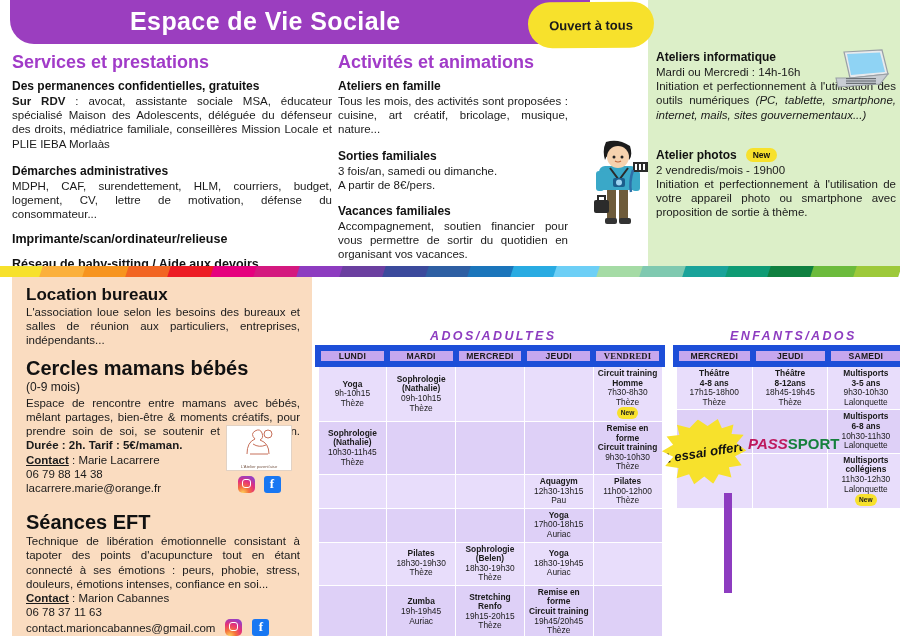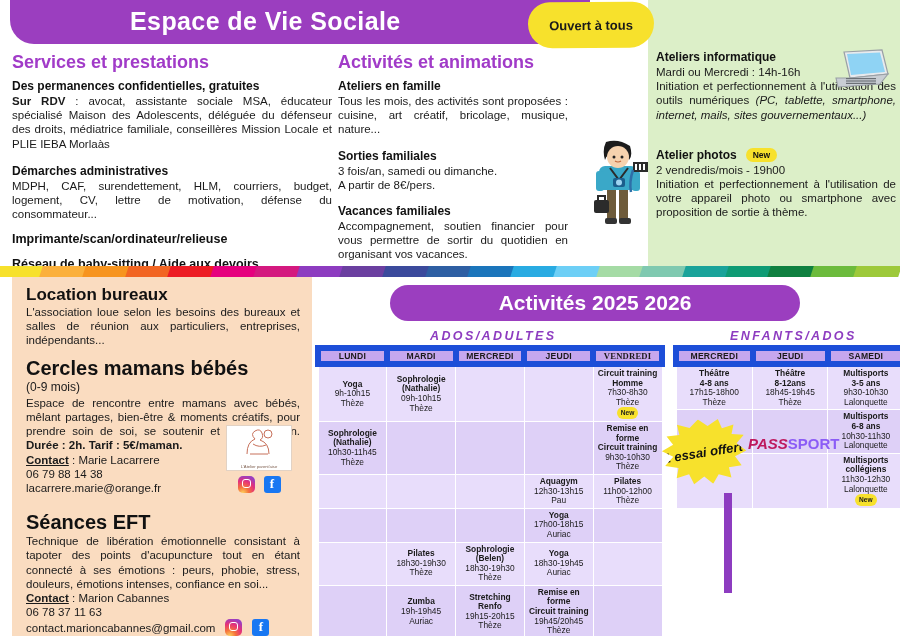--- a/index.html
+++ b/index.html
@@ -296,21 +296,20 @@
       <div class="cap">L'Atelier parent'aise</div>
     </div>
     <div class="soc-row" style="justify-content:center;margin-top:5px">
       <span class="ig">
           <i></i>
         </span>
       <span class="fb">f</span>
     </div>
   </div>
 
-  <div class="act-pill">Activités 2025 2026</div>
   <div class="cat-lbl" style="left:418px;top:52px">ADOS/ADULTES</div>
   <div class="cat-lbl" style="left:718px;top:52px">ENFANTS/ADOS</div>
 
   <table class="sched" id="tbl-adults" style="left:303px;top:68px;width:350px">
       <thead>
         <tr>
           <th style="width: 70px;">LUNDI</th>
           <th style="width: 70px;">MARDI</th>
           <th style="width: 70px;">MERCREDI</th>
           <th style="width: 70px;">JEUDI</th>
@@ -466,18 +465,18 @@
           <td class="alt"><div class="ttl">Multisports<br>collégiens</div><div>11h30-12h30</div><div>Lalonquette</div><span class="cell-new">New</span></td>
         </tr>
       </tbody>
     </table>
 
   <div class="starburst" style="left:648px;top:142px">
     <span>1 essai offert</span>
   </div>
 
   <div class="passsport" style="left:736px;top:158px">
-    <span style="color:#be185d">PASS</span><span style="color:#8b5cf6;font-style:normal">SPORT</span>
+    <span style="color:#be185d">PASS</span><span style="color:#15803d;font-style:normal">SPORT</span>
   </div>
 
   <div class="purple-edge"></div>
 
 </div>
 
 </body></html>

